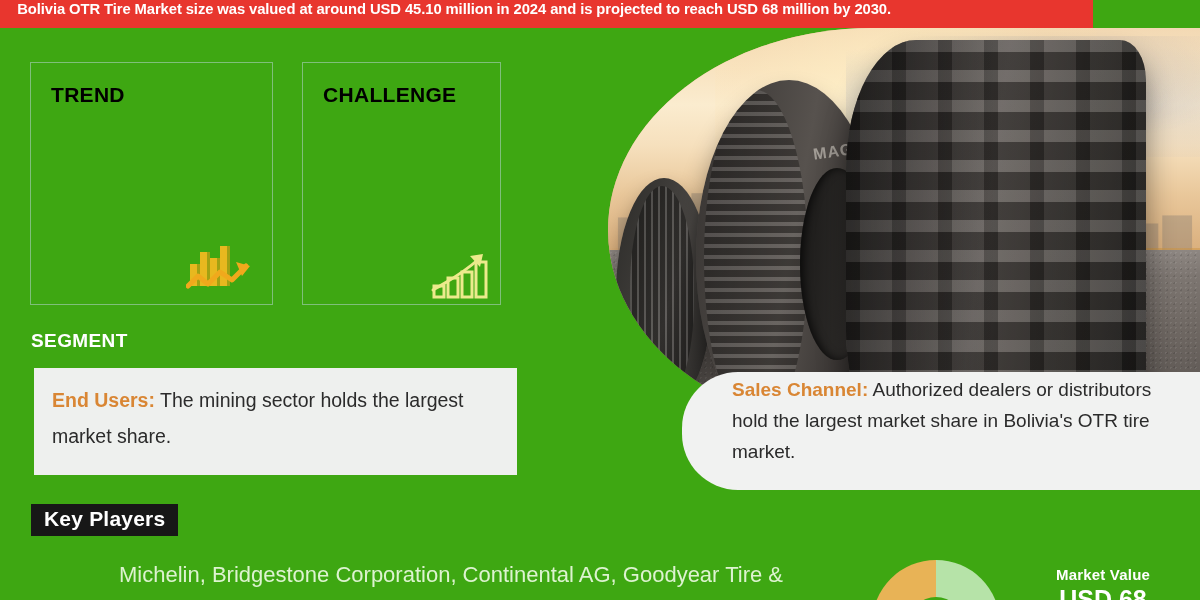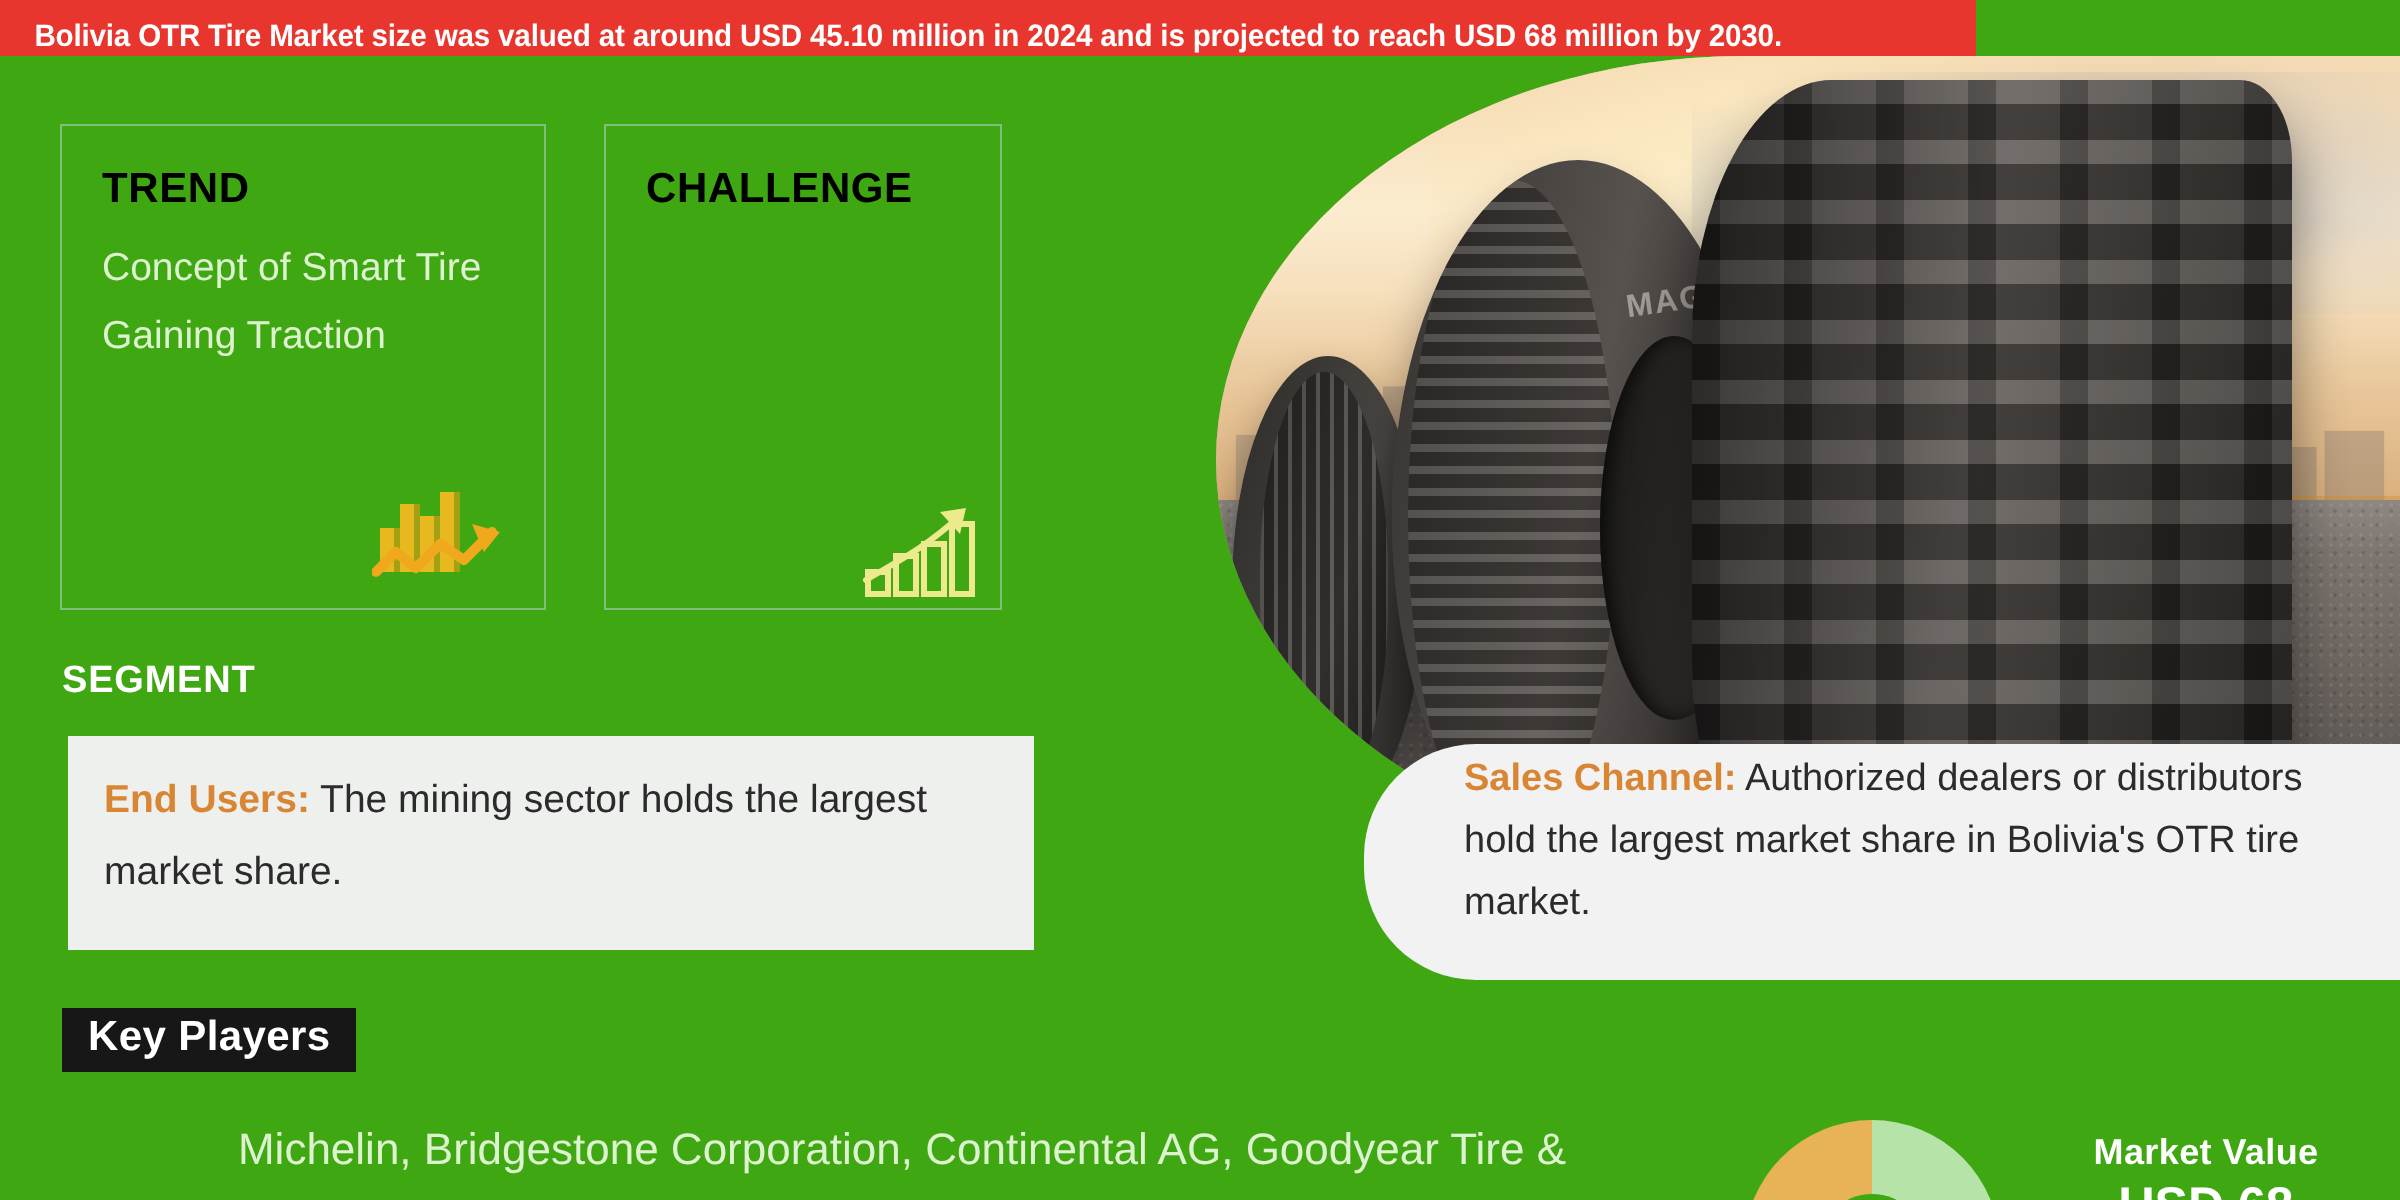--- a/index.html
+++ b/index.html
@@ -12,23 +12,23 @@
   #root {
     position: relative;
     width: 1200px; height: 600px;
     background: #3ea712;
     overflow: hidden;
   }
 
   
   .banner {
     position: absolute; left: 0; top: 0;
-    width: 988px; height: 28px;
+    width: 1093px; height: 28px;
     background: #e8362e;
-    display: flex; align-items: flex-end;
+    display: flex; align-items: flex-start;
     z-index: 40;
     overflow: hidden;
   }
   .banner-text {
     color: #ffffff;
     font-family: "Liberation Sans Narrow", "Liberation Sans", sans-serif;
     font-size: 15.5px;
     font-weight: bold;
     letter-spacing: -0.1px;
     white-space: nowrap;
@@ -282,21 +282,21 @@
     margin: -27px 0 0 -27px;
     border-radius: 50%;
     background: #3ea712;
   }
   #market-value-block {
     position: absolute; left: 1013px; top: 566px;
     width: 180px; text-align: center;
     z-index: 25;
   }
   #market-value-label {
-    color: #ffffff; font-size: 18px; font-weight: bold;
+    color: #ffffff; font-size: 15px; font-weight: bold;
     letter-spacing: 0.2px;
     font-family: "Liberation Sans Narrow", "Liberation Sans", sans-serif;
   }
   #market-value-amount {
     color: #ffffff; font-size: 25px; font-weight: bold;
     margin-top: 2px;
     font-family: "Liberation Sans Narrow", "Liberation Sans", sans-serif;
   }
 </style>
 </head>
@@ -349,21 +349,20 @@
       <div class="tire tire-mid">
         <div class="hub"></div>
         <div class="brand">MAGN</div>
       </div>
       <div class="tire tire-big"></div>
     </div>
   </div>
 
   <div id="trend-box" class="kpi-box">
     <div class="kpi-title">TREND</div>
-    <div class="kpi-body">Concept of Smart Tire Gaining Traction</div>
     <svg id="trend-icon" class="kpi-icon" viewBox="0 0 72 52">
       <g fill="#e8b81f">
         <rect x="4" y="22" width="7" height="22"></rect>
         <rect x="14" y="10" width="7" height="34"></rect>
         <rect x="24" y="16" width="7" height="28"></rect>
         <rect x="34" y="4" width="7" height="40"></rect>
       </g>
       <g fill="#d89f14" opacity="0.65">
         <rect x="11" y="22" width="3" height="22"></rect>
         <rect x="21" y="10" width="3" height="34"></rect>

